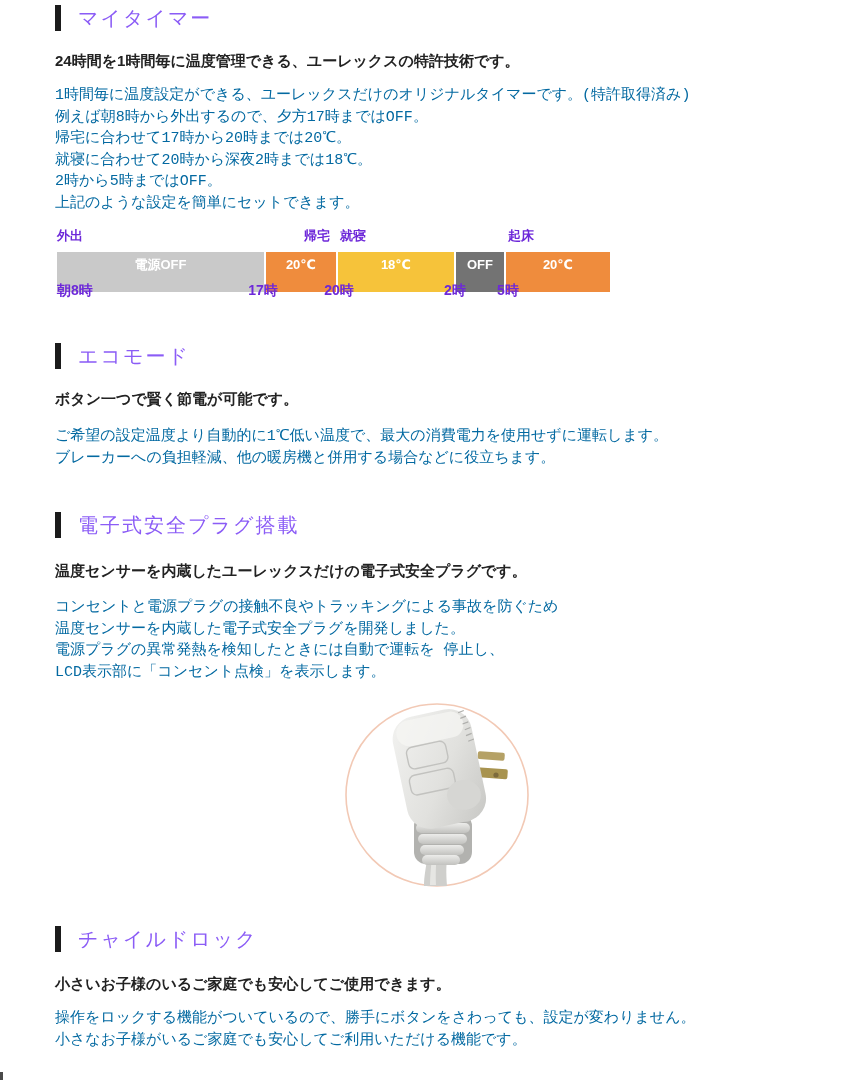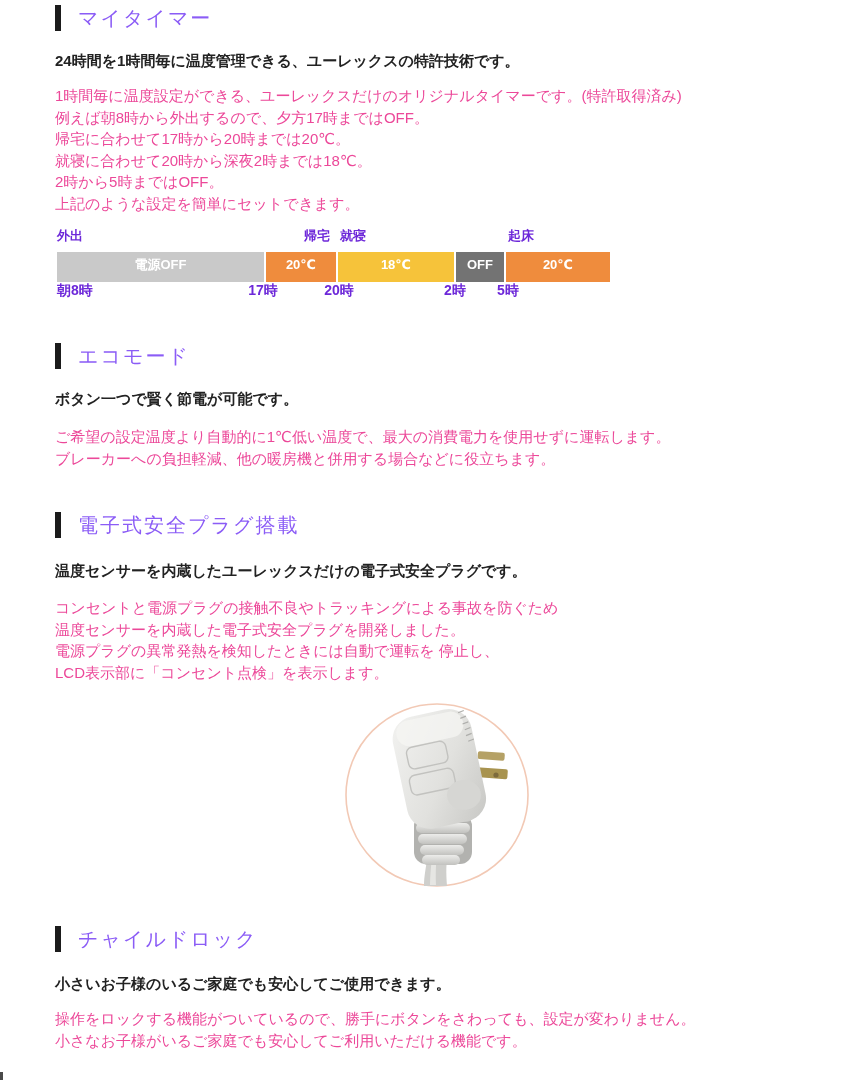--- a/index.html
+++ b/index.html
@@ -13,29 +13,29 @@
 
   
   .sec-head{position:absolute;left:55px;display:flex;align-items:center;gap:17px;height:26px;}
   .sec-bar{width:6px;height:26px;background:#1b1b1b;flex:0 0 6px;}
   .sec-title{margin:0;font-size:20px;font-weight:400;letter-spacing:2px;color:#8b5cf6;white-space:nowrap;}
 
   
   .lead{position:absolute;left:55px;margin:0;font-size:15px;font-weight:700;color:#222;line-height:17px;white-space:nowrap;}
 
   
-  .body-lines{position:absolute;left:55px;font-size:15px;color:#ec4899;}
+  .body-lines{position:absolute;left:55px;font-size:15px;color:#0369a1;font-family:Liberation Mono, monospace;}
   .bline{line-height:21.5px;white-space:nowrap;}
 
   
   .tl-top,.tl-bottom{position:absolute;left:0;width:854px;height:18px;}
   .tl-lab{position:absolute;top:0;font-size:13px;font-weight:700;color:#6d28d9;white-space:nowrap;}
   .tl-time{font-size:14px;}
   .tl-barwrap{position:absolute;left:0;width:854px;height:26px;}
-  .tl-seg{position:absolute;top:0;height:30px;color:#fff;font-size:13px;font-weight:700;
+  .tl-seg{position:absolute;top:0;height:40px;color:#fff;font-size:13px;font-weight:700;
           text-align:center;line-height:26px;white-space:nowrap;overflow:hidden;}
 
   
   .plug-fig{position:absolute;left:344px;top:702px;width:186px;height:186px;}
 
   
   .edge-mark{position:absolute;left:0;top:1072px;width:3px;height:8px;background:#4a4a4a;}
 </style>
 </head>
 <body>

